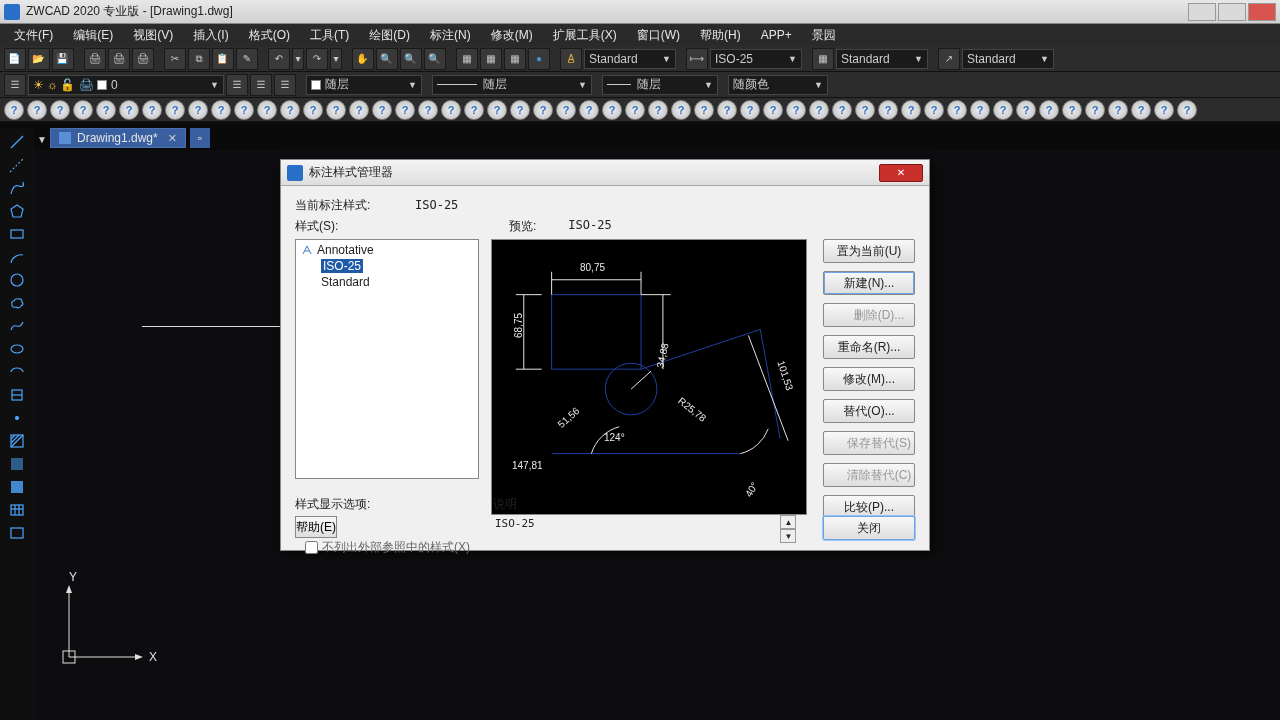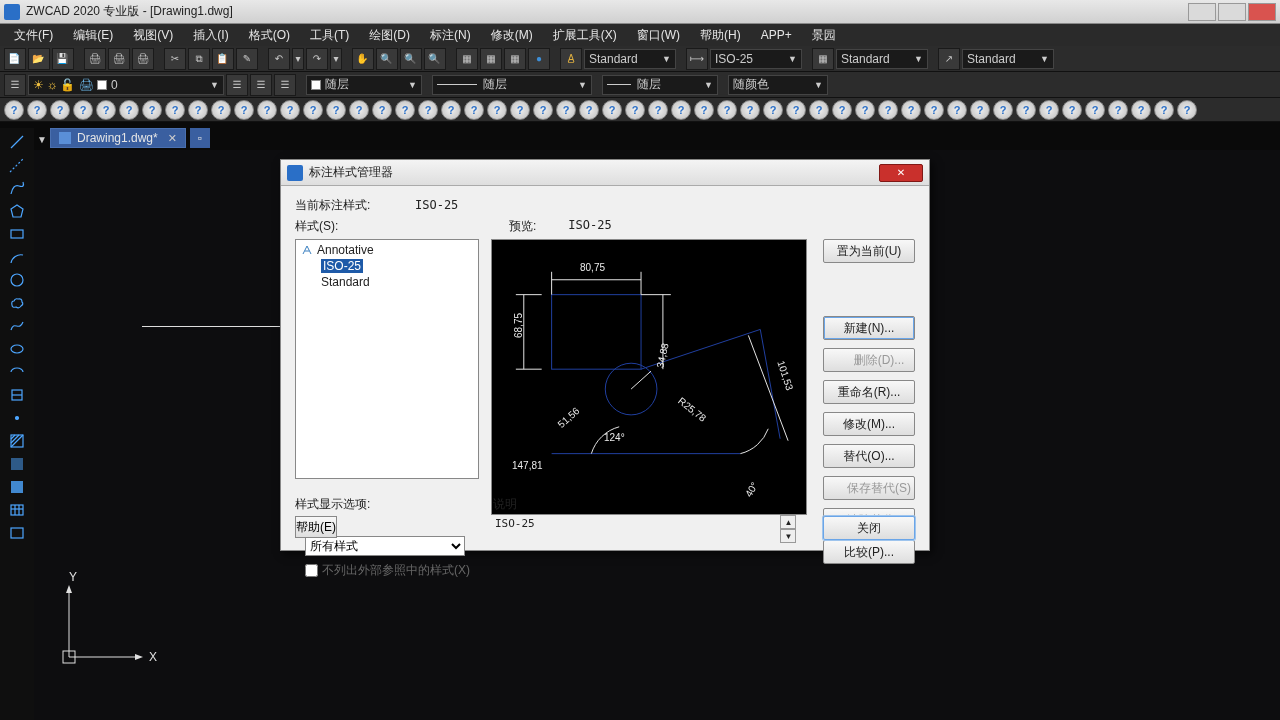--- a/index.html
+++ b/index.html
@@ -67,21 +67,21 @@
 .styles-list .item .aicon { width:12px;height:12px; }
 .styles-list .item.selected { }
 .styles-list .item.selected span.t { background:#1e5aa8; color:#fff; padding:0 2px;}
 
 .preview { width: 316px; height: 276px; background: #000; border: 1px solid #888; position: relative; color:#e5e5e5; font-family: monospace; font-size:10px; }
 .preview svg { position:absolute; inset:0; }
 .preview .dimtext { position:absolute; font-size:10px; color:#eaeaea; }
 
 .btns { display:flex; flex-direction:column; gap: 8px; width: 92px; margin-left:auto;}
 .dbtn { height: 24px; background: linear-gradient(#f8f8f8,#dedede); border:1px solid #888; color:#222; display:flex; align-items:center; justify-content:center; font-size:12px; border-radius:2px;}
-.dbtn.blue { box-shadow: 0 0 0 1px #6aa5e8 inset; margin-top: 45px;}
+.dbtn.blue { box-shadow: 0 0 0 1px #6aa5e8 inset;}
 .dbtn:disabled, .dbtn.disabled { color:#999;padding-left:20px; }
 
 .lower-left { position:absolute; left:14px; top: 310px; width:200px; }
 .lower-left .hdr { margin-bottom:3px; }
 .lower-left .sub { margin-bottom:3px;}
 .lower-left select { width: 160px; height:20px; border:1px solid #888; background:#fff; font-size:12px;}
 .lower-left .chk { margin-top:6px; display:flex; align-items:center; gap:4px; color:#666; margin-left:10px;}
 .lower-left .chk input{ width:13px; height:13px;}
 
 .desc-area { position:absolute; left:212px; top:310px; width:316px;}
@@ -480,25 +480,20 @@
         <div class="dbtn">替代(O)...</div>
         <div class="dbtn disabled">保存替代(S)</div>
         <div class="dbtn disabled">清除替代(C)</div>
         <div class="dbtn">比较(P)...</div>
       </div>
     </div>
 
     <div class="lower-left">
       <div class="hdr">样式显示选项:</div>
       <div class="sub">列出</div>
-      <div style="margin-left:10px">
-        <select>
-          <option>所有样式</option>
-        </select>
-      </div>
       <label class="chk">
         <input type="checkbox" style="">
         <span>不列出外部参照中的样式(X)</span>
       </label>
     </div>
 
     <div class="desc-area">
       <div class="lbl">说明</div>
       <div>
         <div class="box">ISO-25</div>

